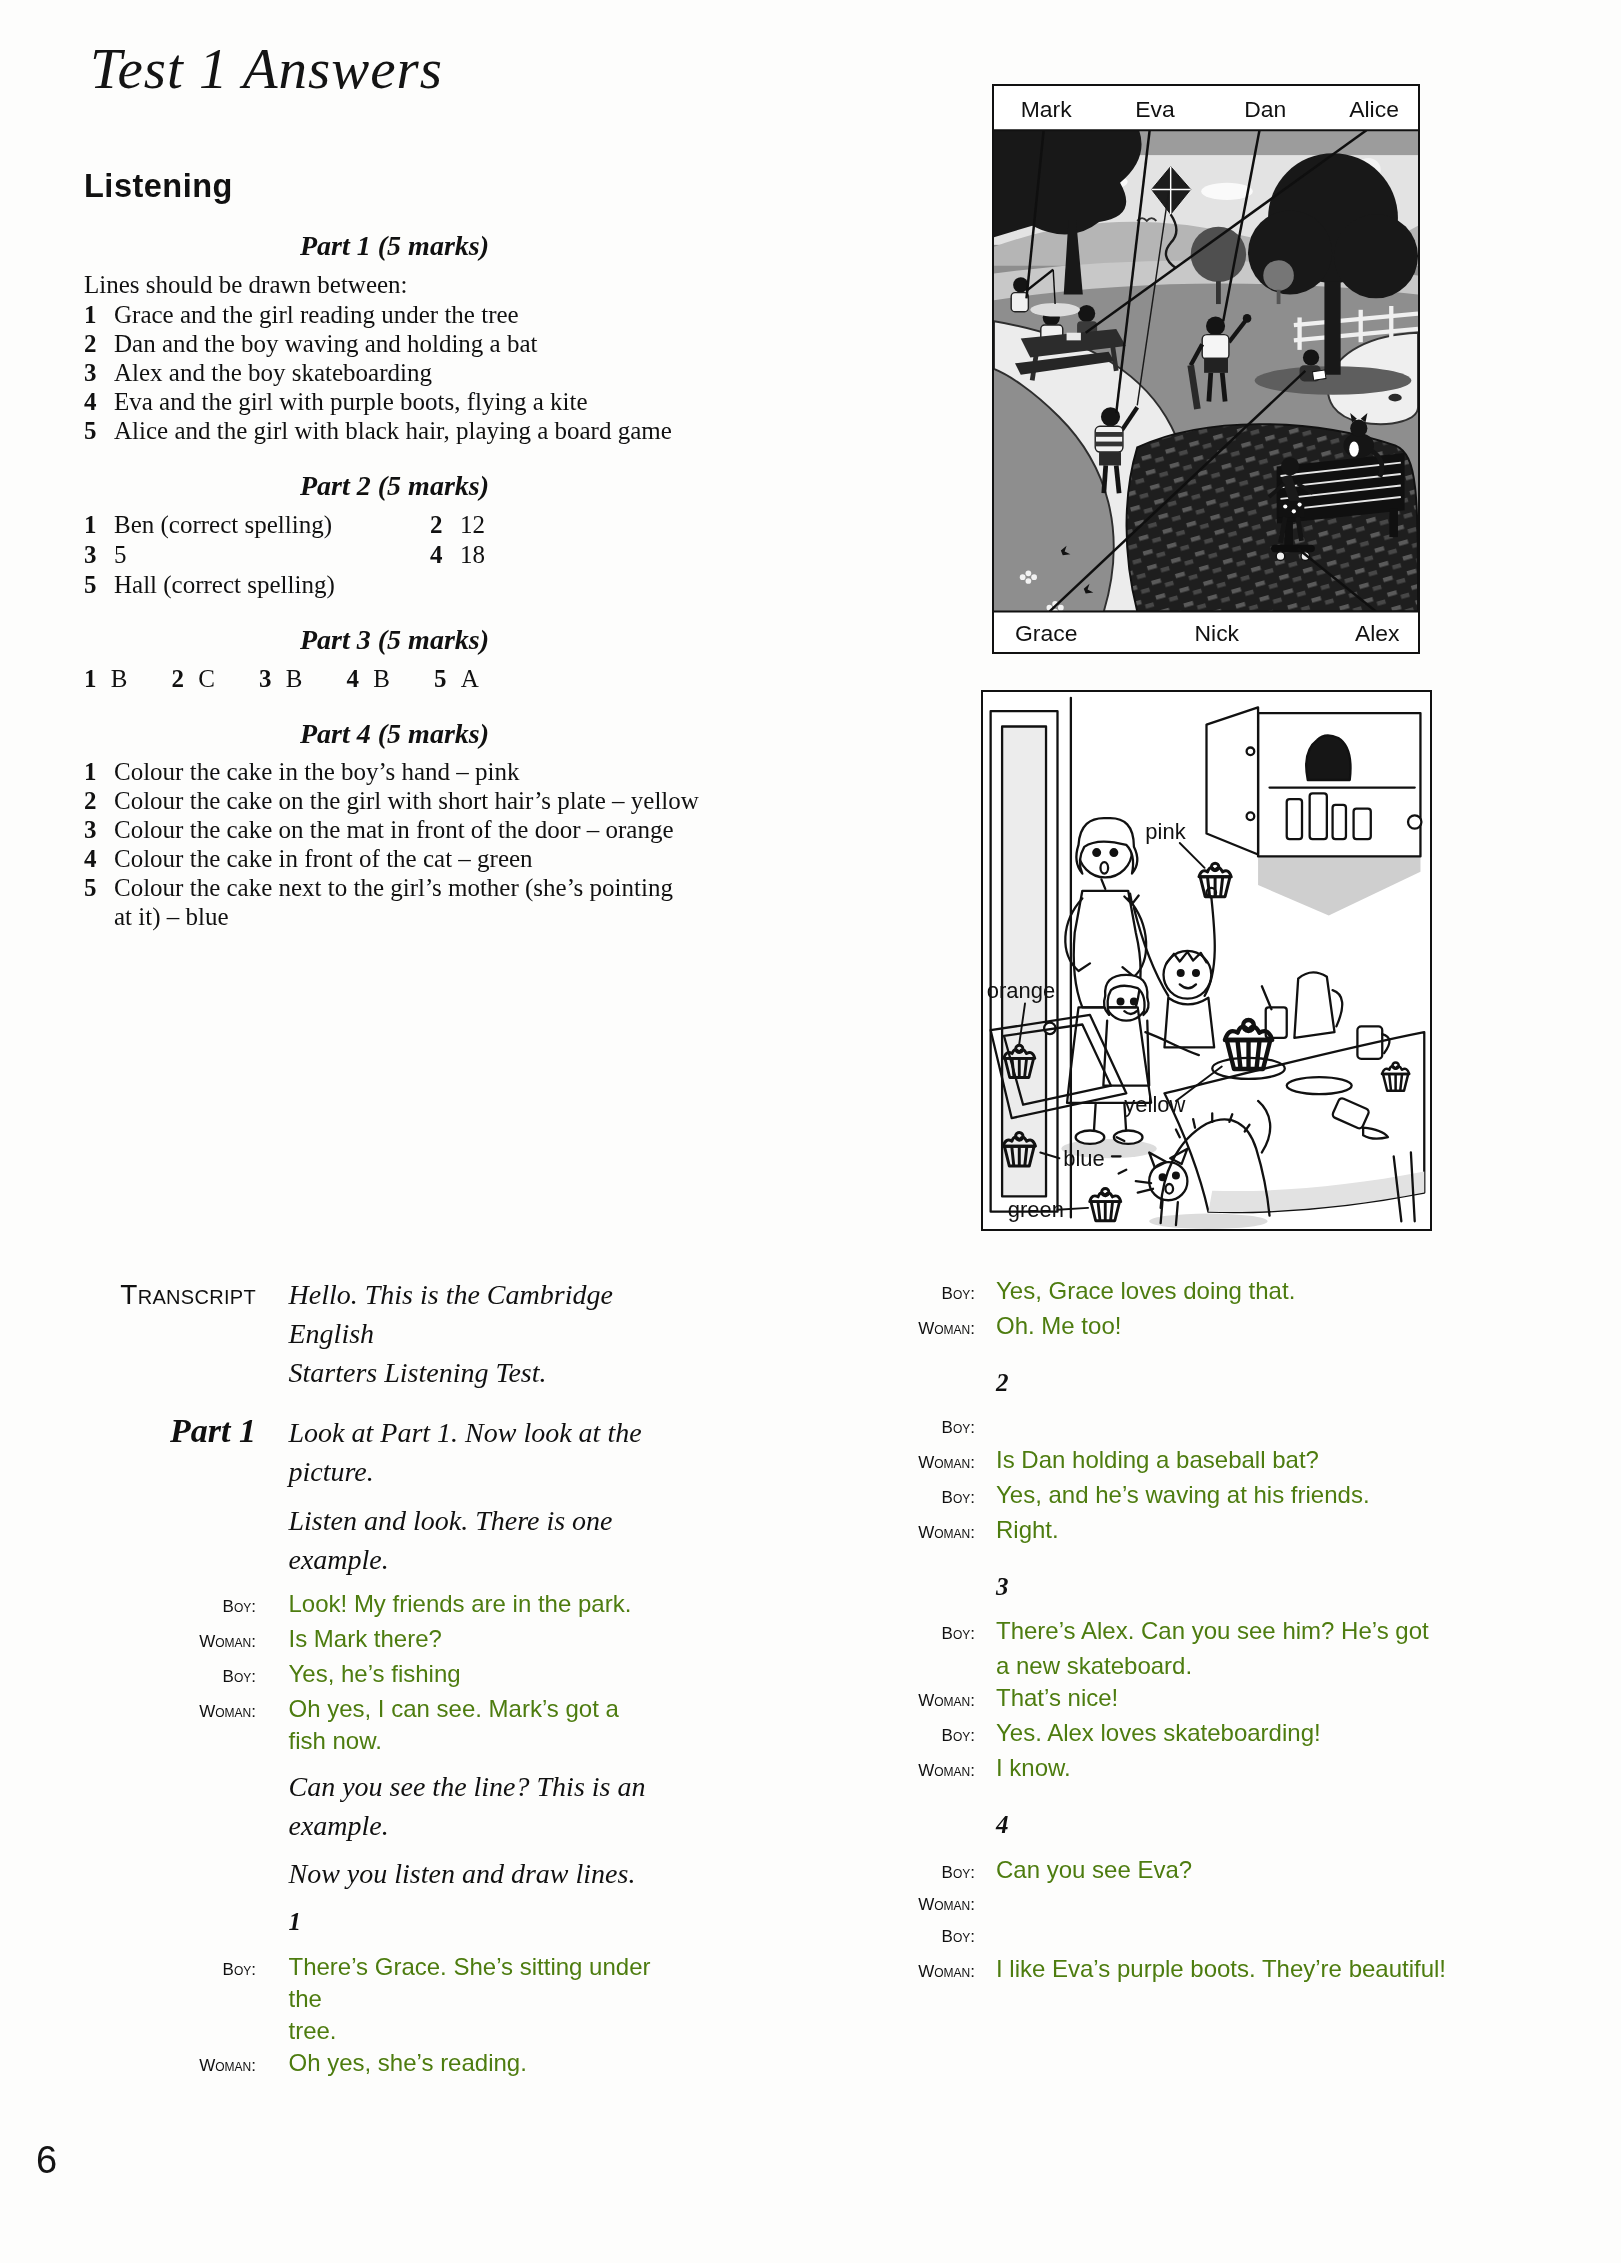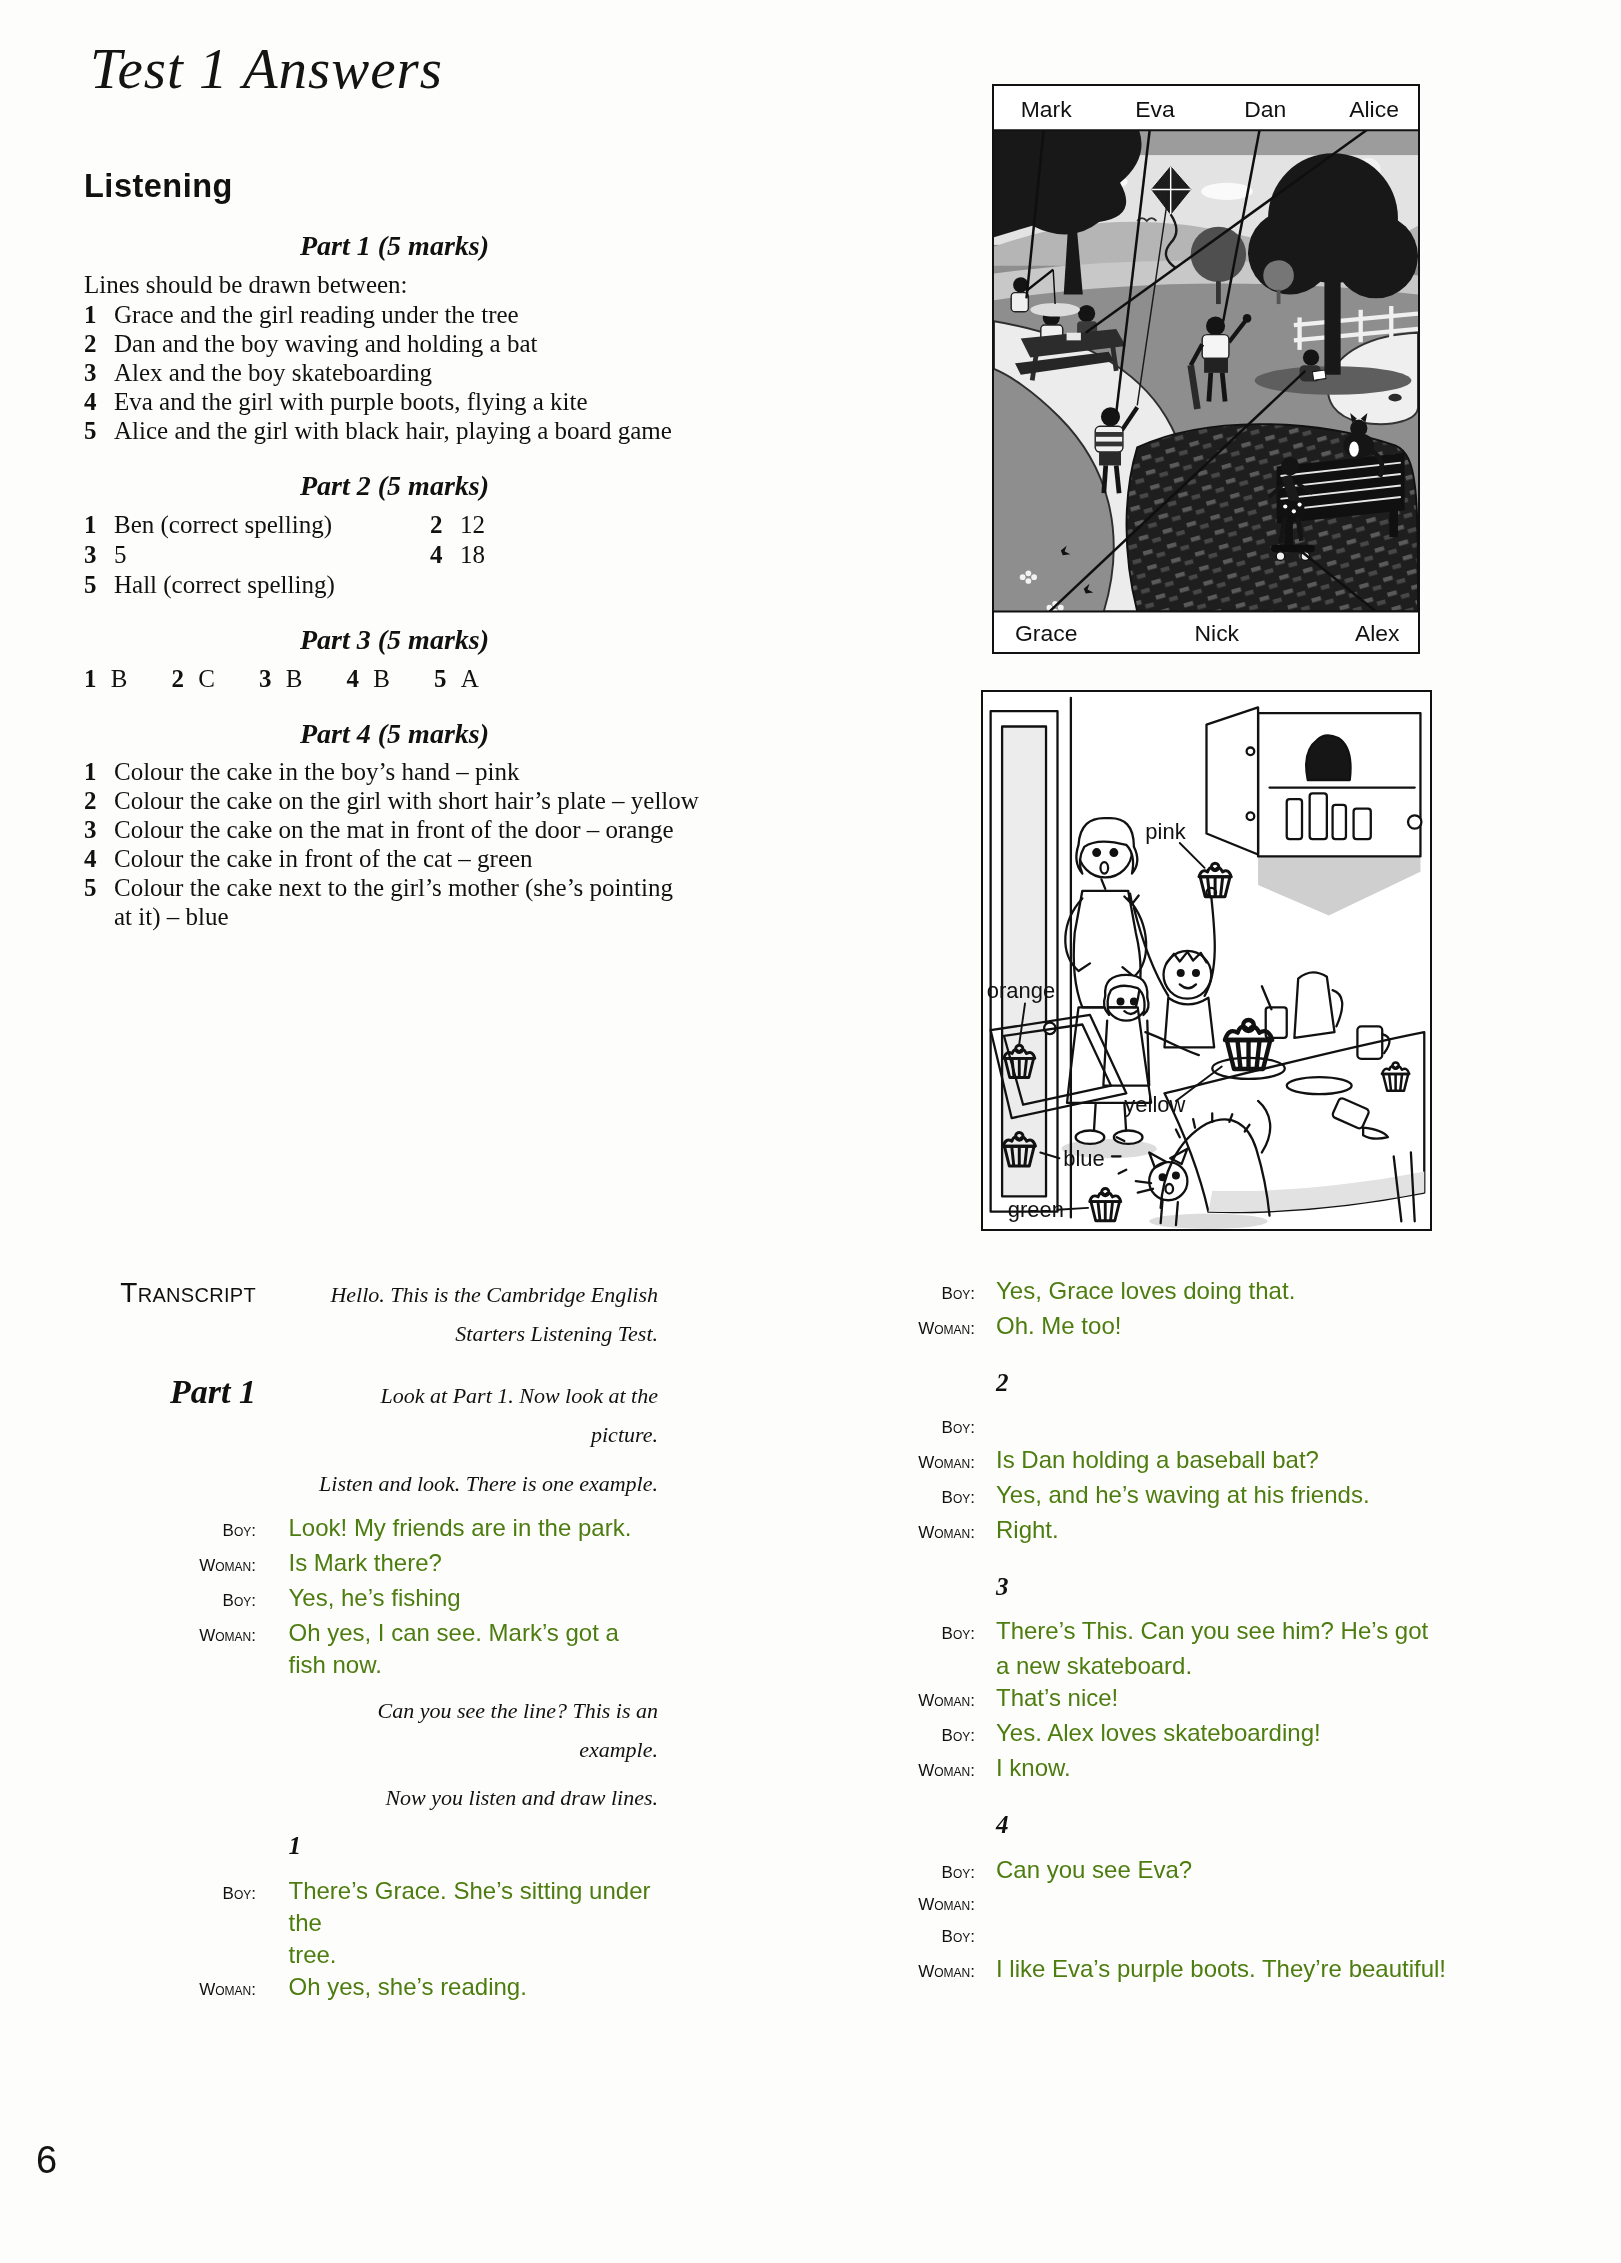--- a/index.html
+++ b/index.html
@@ -51,21 +51,21 @@
   .tleft .trow{grid-template-columns:172px 1fr;column-gap:32.5px;}
   .tright .trow{grid-template-columns:92px 1fr;column-gap:21px;}
   .spk{
     text-align:right;font-family:"Liberation Sans",sans-serif;
     font-variant:small-caps;font-size:17px;line-height:32px;color:#101010;
   }
   .txt{
     font-family:"Liberation Sans",sans-serif;font-size:24px;line-height:32px;color:#4d7c0f;
   }
   .nar{
-    font-family:"Liberation Serif",serif;font-style:italic;font-size:22px;line-height:39px;text-align:right;
+    font-family:"Liberation Serif",serif;font-style:italic;font-size:28px;line-height:39px;
   }
   .tlabel{font-size:28px;font-variant:small-caps;letter-spacing:0.3px;}
   .plabel{
     font-family:"Liberation Serif",serif;font-style:italic;font-weight:bold;
     font-size:34px;font-variant:normal;line-height:39px;
   }
   .secnum{
     font-family:"Liberation Serif",serif;font-style:italic;font-weight:bold;
     font-size:25px;line-height:38px;
   }
@@ -599,21 +599,21 @@
     <div class="trow">
       <span class="spk">Woman:</span>
       <span class="txt">Right.</span>
     </div>
     <div class="trow gap">
       <span class="spk"></span>
       <span class="secnum">3</span>
     </div>
     <div class="trow gap-sm">
       <span class="spk">Boy:</span>
-      <span class="txt">There’s This. Can you see him? He’s got</span>
+      <span class="txt">There’s Alex. Can you see him? He’s got</span>
     </div>
     <div class="trow">
       <span class="spk"></span>
       <span class="txt">a new skateboard.</span>
     </div>
     <div class="trow">
       <span class="spk">Woman:</span>
       <span class="txt">That’s nice!</span>
     </div>
     <div class="trow">

